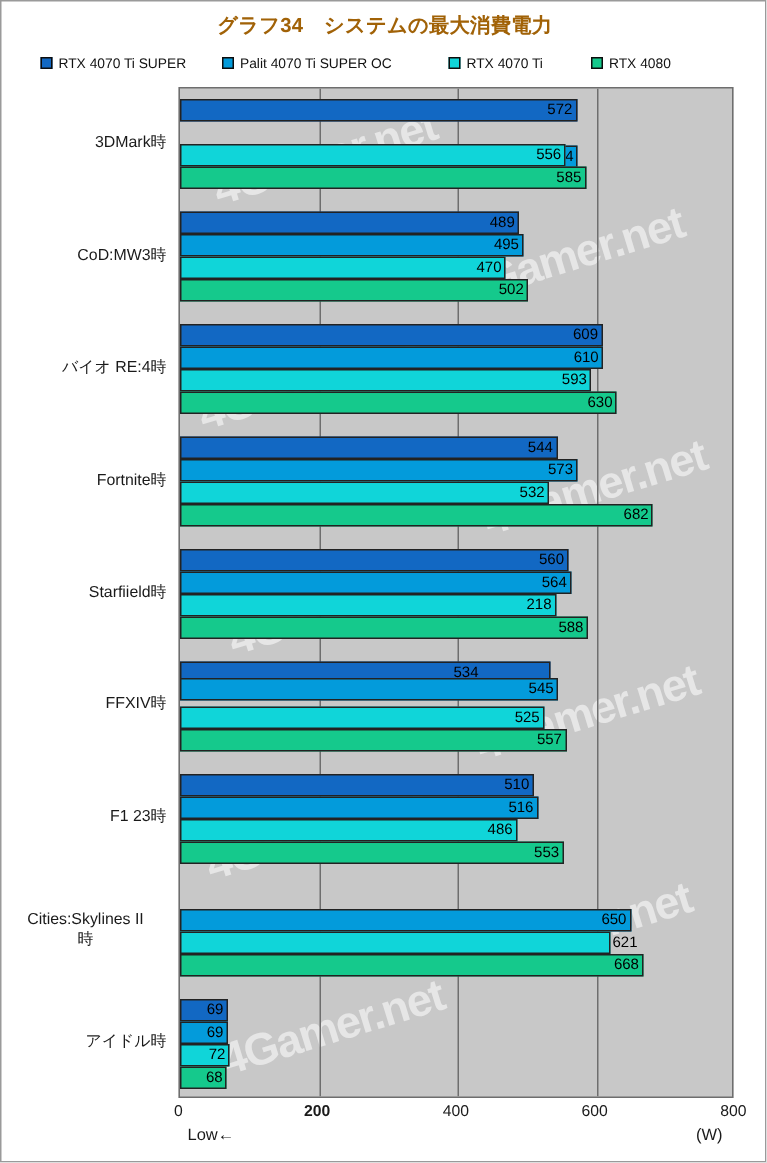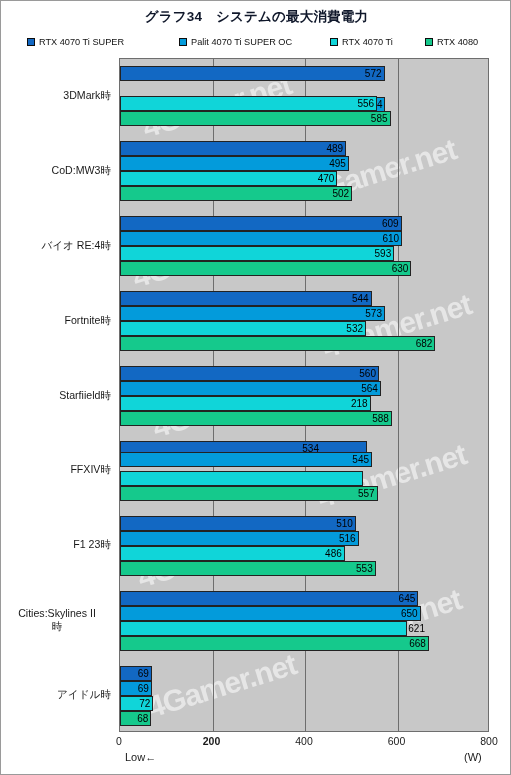--- a/index.html
+++ b/index.html
@@ -16,40 +16,40 @@
     overflow: hidden;
   }
 
   
   #chart-title {
     position: absolute;
     left: 0; top: 7px; width: 511px;
     text-align: center;
     font-size: 13.5px;
     font-weight: bold;
-    color: #0f172a;
+    color: #a16207;
     letter-spacing: 0.2px;
   }
 
   
   #legend {
     position: absolute;
     left: 26px; top: 34px;
     width: 465px; height: 14px;
     display: flex;
     align-items: center;
   }
   .legend-item {
     display: flex;
     align-items: center;
     font-size: 9.2px;
     color: #111111;
     white-space: nowrap;
   }
-  .legend-item:nth-child(1) { width: 152px; }
+  .legend-item:nth-child(1) { width: 121px; }
   .legend-item:nth-child(2) { width: 151px; }
   .legend-item:nth-child(3) { width: 95px; }
   .legend-item:nth-child(4) { width: 67px; }
   .legend-swatch {
     width: 8px; height: 8px;
     margin-right: 4px;
     border: 1px solid #0c0c0c;
     flex: 0 0 auto;
   }
 
@@ -301,20 +301,21 @@
           <div class="bar-row" style="top: 7.44444px; width: 370px;">
             <div class="bar" title="RTX 4070 Ti SUPER: 534" style="width: 246.975px; background: rgb(18, 104, 195);"></div>
             <div class="bar-value" style="left: 0px; width: 202px;">534</div>
           </div>
           <div class="bar-row" style="top: 19px; width: 370px;">
             <div class="bar" title="Palit 4070 Ti SUPER OC: 545" style="width: 252.062px; background: rgb(3, 155, 219);"></div>
             <div class="bar-value" style="left: 0px; width: 252.062px;">545</div>
           </div>
           <div class="bar-row" style="top: 37.4444px; width: 370px;">
             <div class="bar" title="RTX 4070 Ti: 525" style="width: 242.812px; background: rgb(16, 213, 217);"></div>
+            <div class="bar-value" style="left: 0px; width: 242.812px;">525</div>
           </div>
           <div class="bar-row" style="top: 52.4444px; width: 370px;">
             <div class="bar" title="RTX 4080: 557" style="width: 257.613px; background: rgb(21, 201, 140);"></div>
             <div class="bar-value" style="left: 0px; width: 257.613px;">557</div>
           </div>
         </div>
         <div class="bar-group" style="top: 449.333px; height: 74.8889px;">
           <div class="bar-row" style="top: 7.44444px; width: 370px;">
             <div class="bar" title="RTX 4070 Ti SUPER: 510" style="width: 235.875px; background: rgb(18, 104, 195);"></div>
             <div class="bar-value" style="left: 0px; width: 235.875px;">510</div>
@@ -326,24 +327,20 @@
           <div class="bar-row" style="top: 37.4444px; width: 370px;">
             <div class="bar" title="RTX 4070 Ti: 486" style="width: 224.775px; background: rgb(16, 213, 217);"></div>
             <div class="bar-value" style="left: 0px; width: 224.775px;">486</div>
           </div>
           <div class="bar-row" style="top: 52.4444px; width: 370px;">
             <div class="bar" title="RTX 4080: 553" style="width: 255.762px; background: rgb(21, 201, 140);"></div>
             <div class="bar-value" style="left: 0px; width: 255.762px;">553</div>
           </div>
         </div>
         <div class="bar-group" style="top: 524.222px; height: 74.8889px;">
-          <div class="bar-row" style="top: 7.44444px; width: 370px;">
-            <div class="bar" title="RTX 4070 Ti SUPER: 645" style="width: 298.312px; background: rgb(18, 104, 195);"></div>
-            <div class="bar-value" style="left: 0px; width: 298.312px;">645</div>
-          </div>
           <div class="bar-row" style="top: 22.4444px; width: 370px;">
             <div class="bar" title="Palit 4070 Ti SUPER OC: 650" style="width: 300.625px; background: rgb(3, 155, 219);"></div>
             <div class="bar-value" style="left: 0px; width: 300.625px;">650</div>
           </div>
           <div class="bar-row" style="top: 37.4444px; width: 370px;">
             <div class="bar" title="RTX 4070 Ti: 621" style="width: 287.212px; background: rgb(16, 213, 217);"></div>
             <div class="bar-value" style="left: 0px; width: 308px;">621</div>
           </div>
           <div class="bar-row" style="top: 52.4444px; width: 370px;">
             <div class="bar" title="RTX 4080: 668" style="width: 308.95px; background: rgb(21, 201, 140);"></div>

